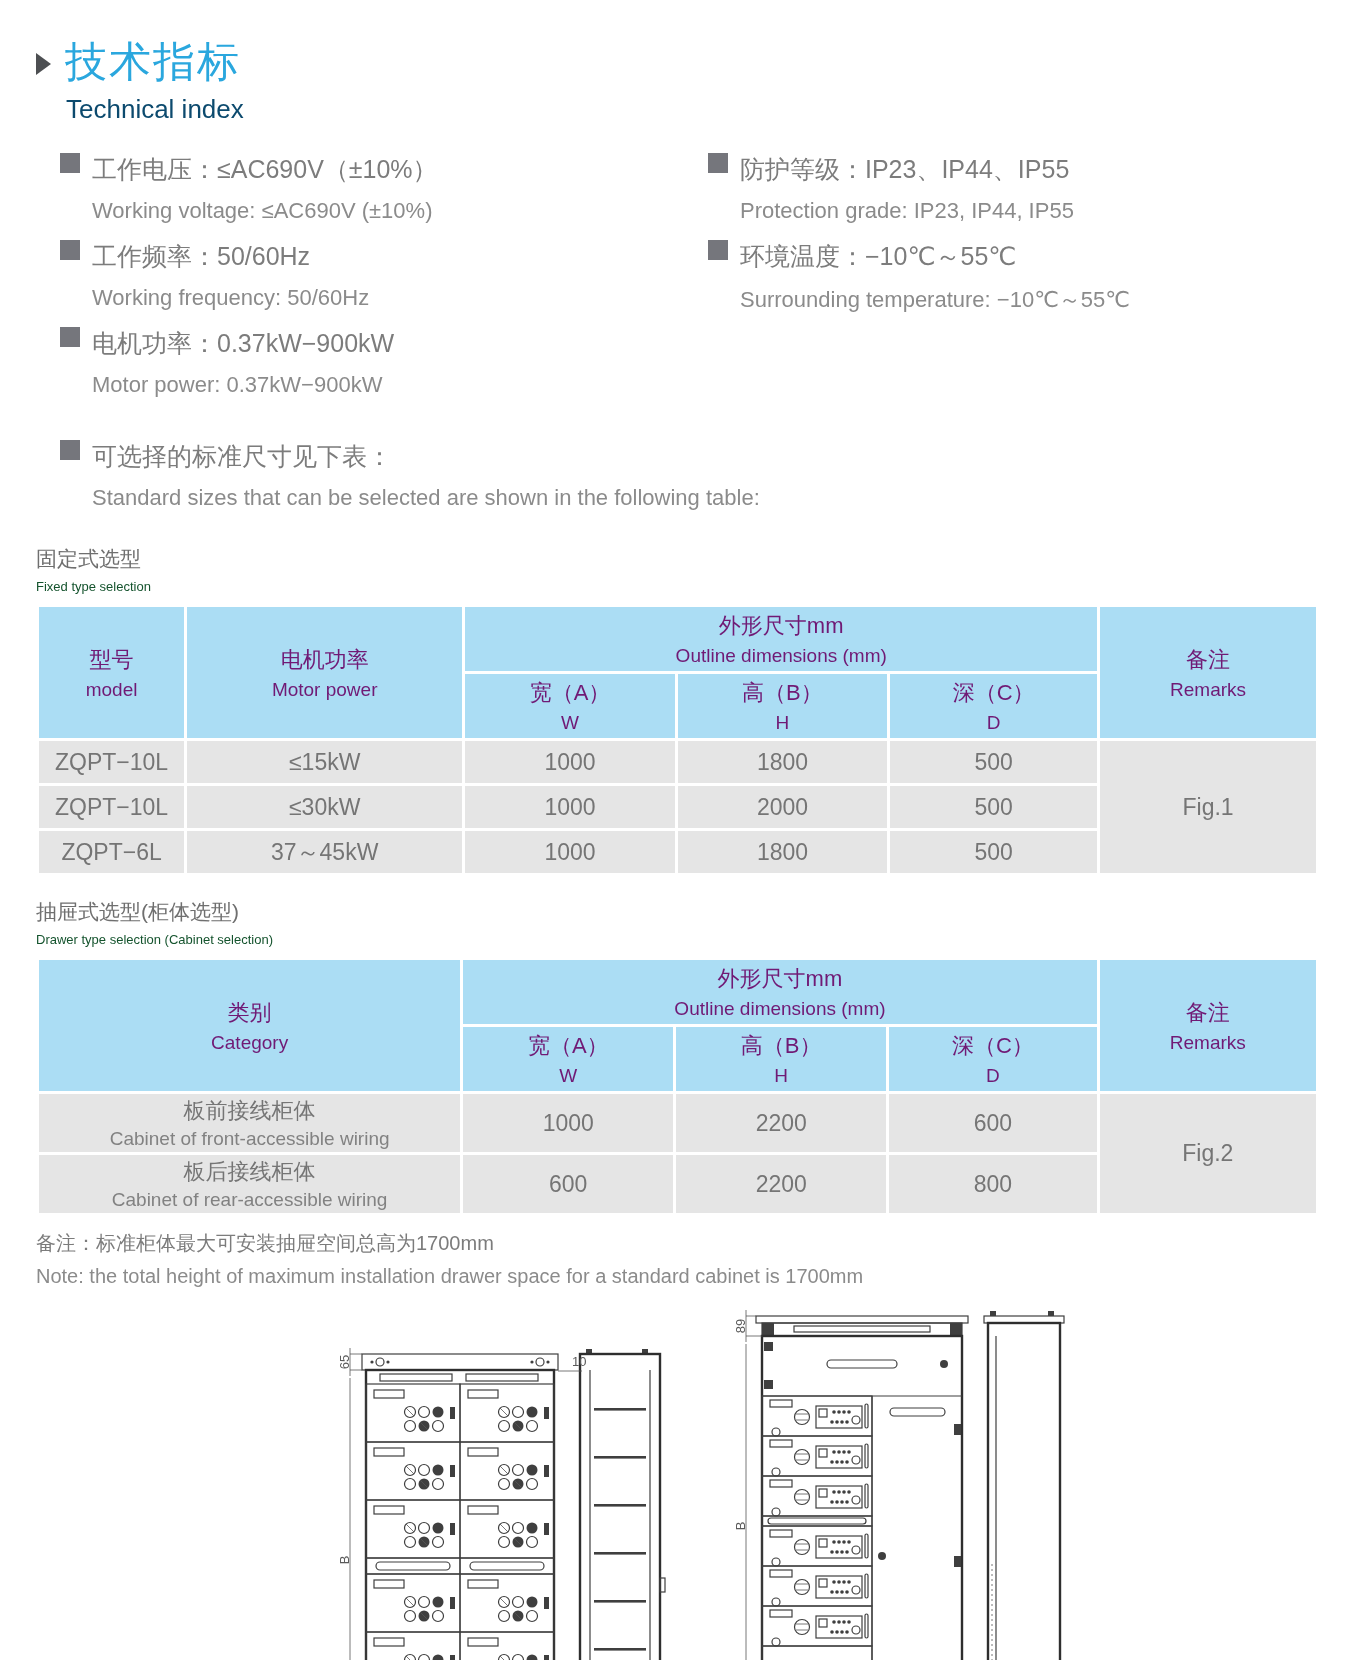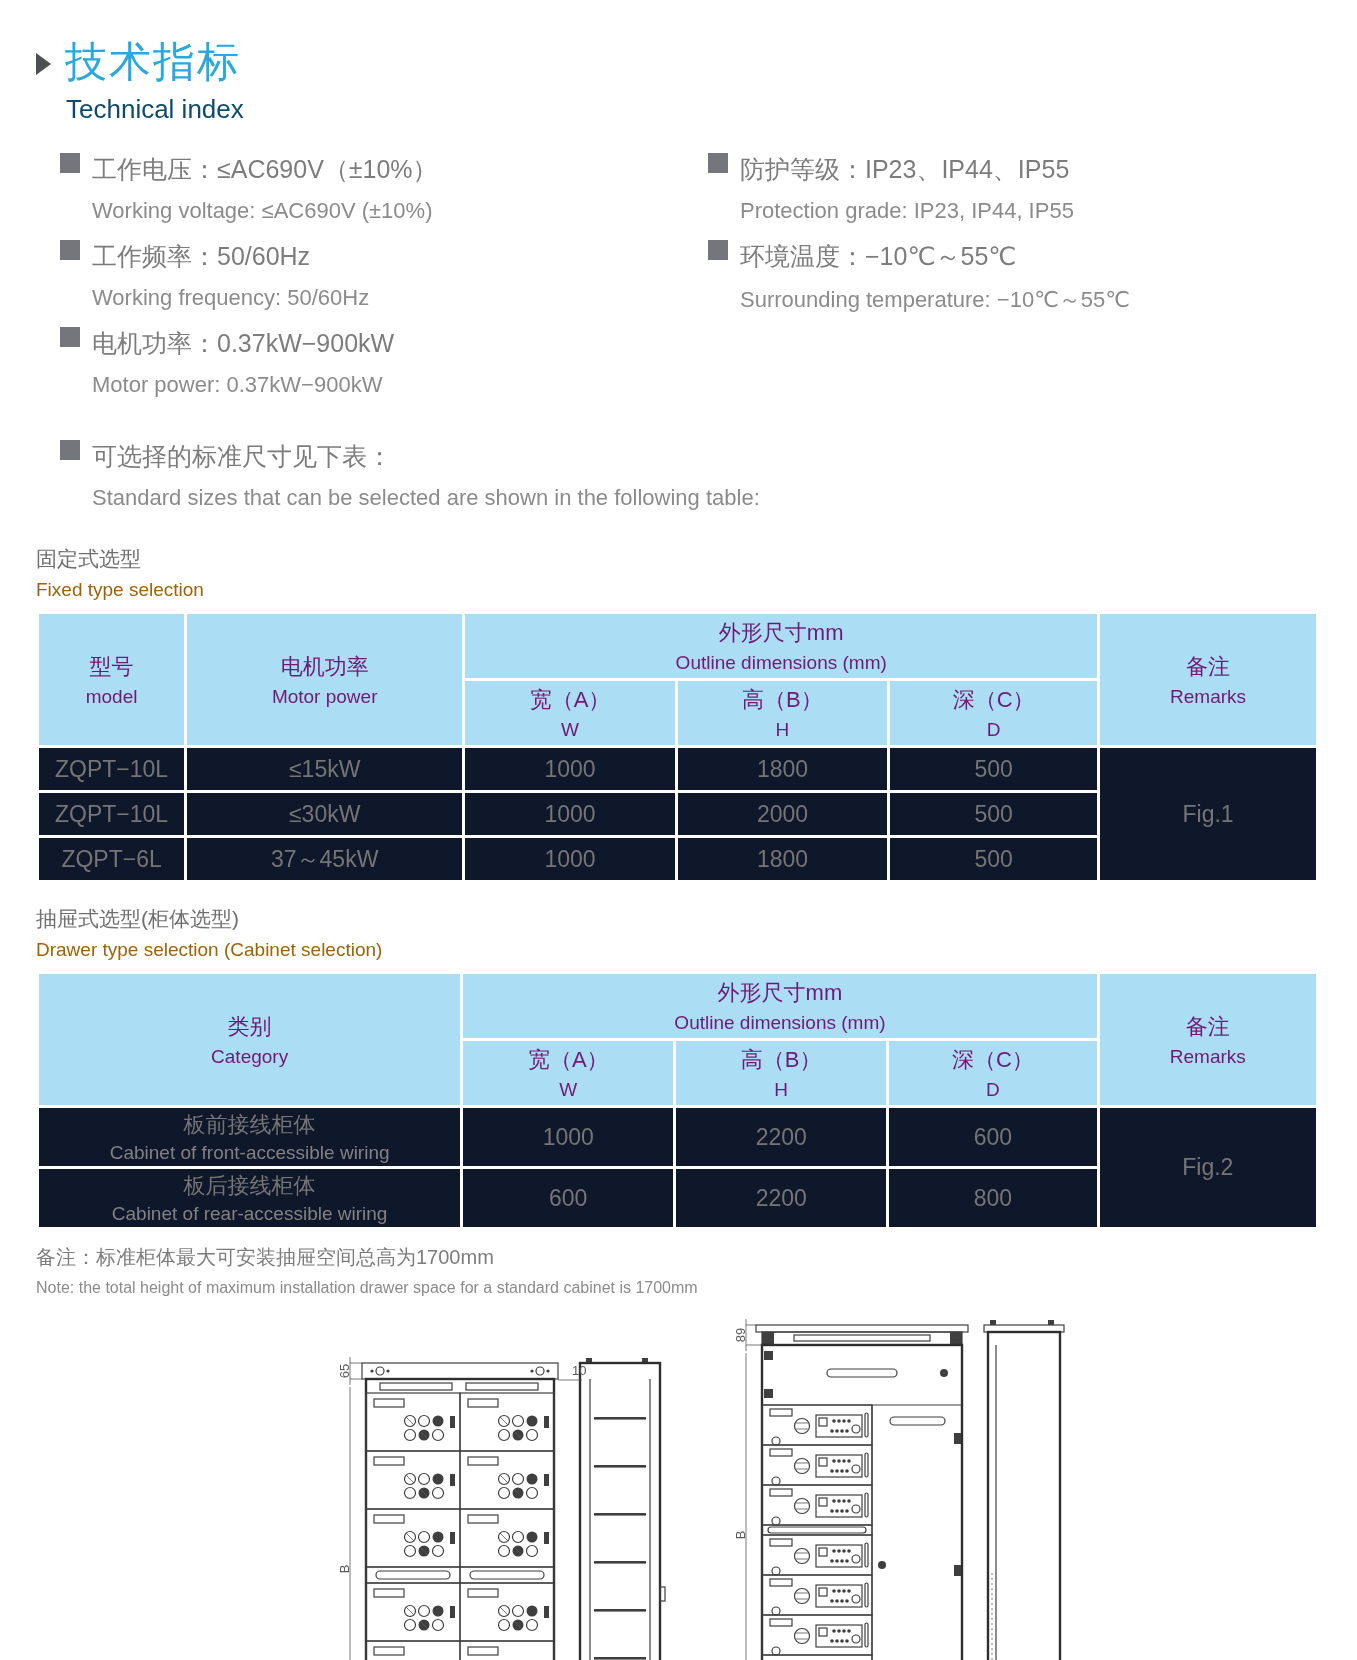--- a/index.html
+++ b/index.html
@@ -30,49 +30,49 @@
   .spec-zh { display:flex; align-items:flex-start; font-size:25px; color:#7c7c7c; }
   .bullet {
     width:20px; height:20px; background:#75767c; margin-right:12px; flex:none;
   }
   .spec-en { font-size:22px; color:#8b8b8b; margin:12px 0 0 32px; }
   .table-intro { margin-top:26px; padding-left:24px; }
 
   
   .section-label { margin-top:34px; }
   .section-zh { font-size:21px; color:#6f6f6f; }
-  .section-en { font-size:19px; color:#a16207; margin-top:6px; }
+  .section-en { font-size:13px; color:#14532d; margin-top:6px; }
 
   
   table.spec-table {
     width:1283px; margin-top:10px;
     border-collapse:separate; border-spacing:3px; table-layout:fixed;
   }
   table.spec-table th {
     background:#abdDF4; background:#abddf4; font-weight:normal;
     color:#701a75; vertical-align:middle; text-align:center; padding:4px 2px;
   }
   table.spec-table th .zh { font-size:22px; }
   table.spec-table th .en { font-size:19px; margin-top:4px; }
   table.spec-table td {
-    background:#0f172a; color:#757575; text-align:center; vertical-align:middle;
+    background:#e5e5e5; color:#757575; text-align:center; vertical-align:middle;
     font-size:23px; padding:2px;
   }
   table.spec-table td .zh { font-size:22px; }
   table.spec-table td .en { font-size:19px; color:#828282; margin-top:2px; }
   .h-row1 { height:64px; }
   .h-row2 { height:52px;border-radius:12px; }
   .t1-data td { height:42px; }
   .t2-data td { height:58px; }
   .remark-cell { font-size:23px; }
 
   
   .note-block { margin-top:14px; }
   .note-zh { font-size:20px; color:#7c7c7c; }
-  .note-en { font-size:16px; color:#8b8b8b; margin-top:8px; }
+  .note-en { font-size:20px; color:#8b8b8b; margin-top:8px; }
 
   
   .figures { display:flex; margin:16px 0 0 300px; gap:56px; }
   .figure-block { display:flex; flex-direction:column; align-items:center; }
   .figure-block.f1 { margin-top:34px; }
   svg .ln   { fill:none; stroke:#3f3f3f; stroke-width:1.2; }
   svg .lnb  { fill:none; stroke:#2e2e2e; stroke-width:2.4; }
   svg .fil  { fill:#3f3f3f; stroke:none; }
   svg .thin { fill:none; stroke:#555; stroke-width:0.8; }
   svg text.dim { fill:#5a5a5a; font-size:13px; font-family:"Liberation Sans",sans-serif; }

